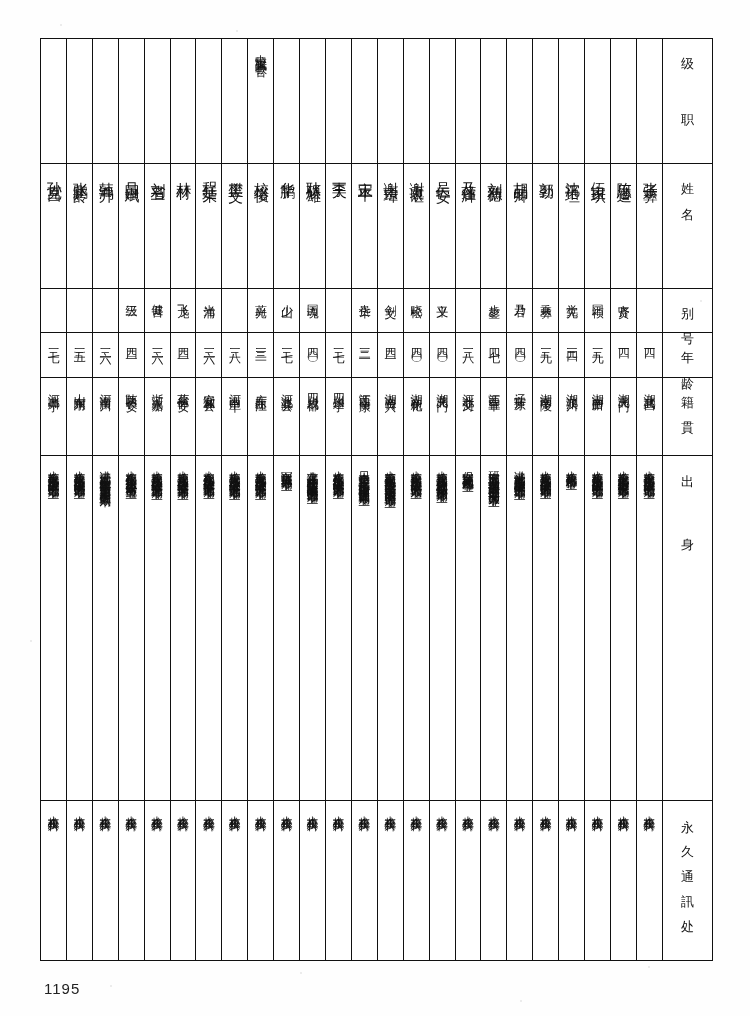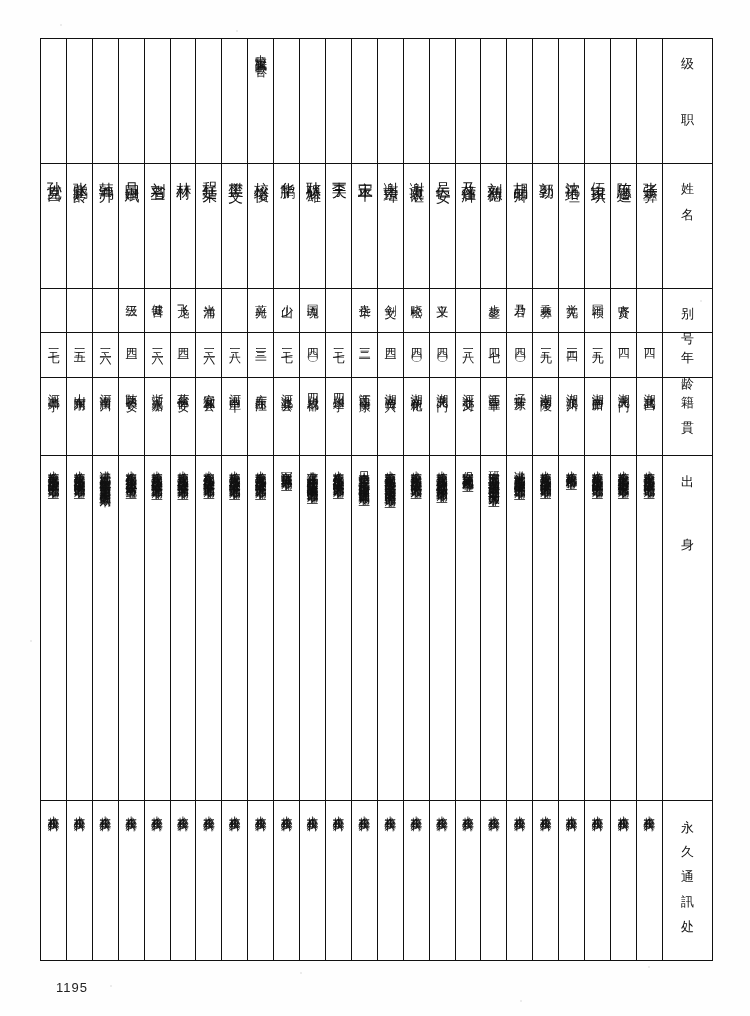--- a/index.html
+++ b/index.html
@@ -80,23 +80,23 @@
   tr.r-alias   { height: 40px; }
   tr.r-age     { height: 45px; }
   tr.r-origin  { height: 78px; }
   tr.r-back    { height: 345px; }
   tr.r-addr    { height: 160px; }
 
   .hdr-col { width: 50px; }
 
   .pagenum {
     position: absolute;
-    left: 56px;
+    left: 44px;
     top: 980px;
-    font-size: 13px;
+    font-size: 15px;
     font-family: "Liberation Sans", sans-serif;
     color: #222;
     letter-spacing: 1px;
   }
   
   .speck {
     position: absolute;
     background: #cfcfcf;
     border-radius: 50%;
     opacity: .5;

